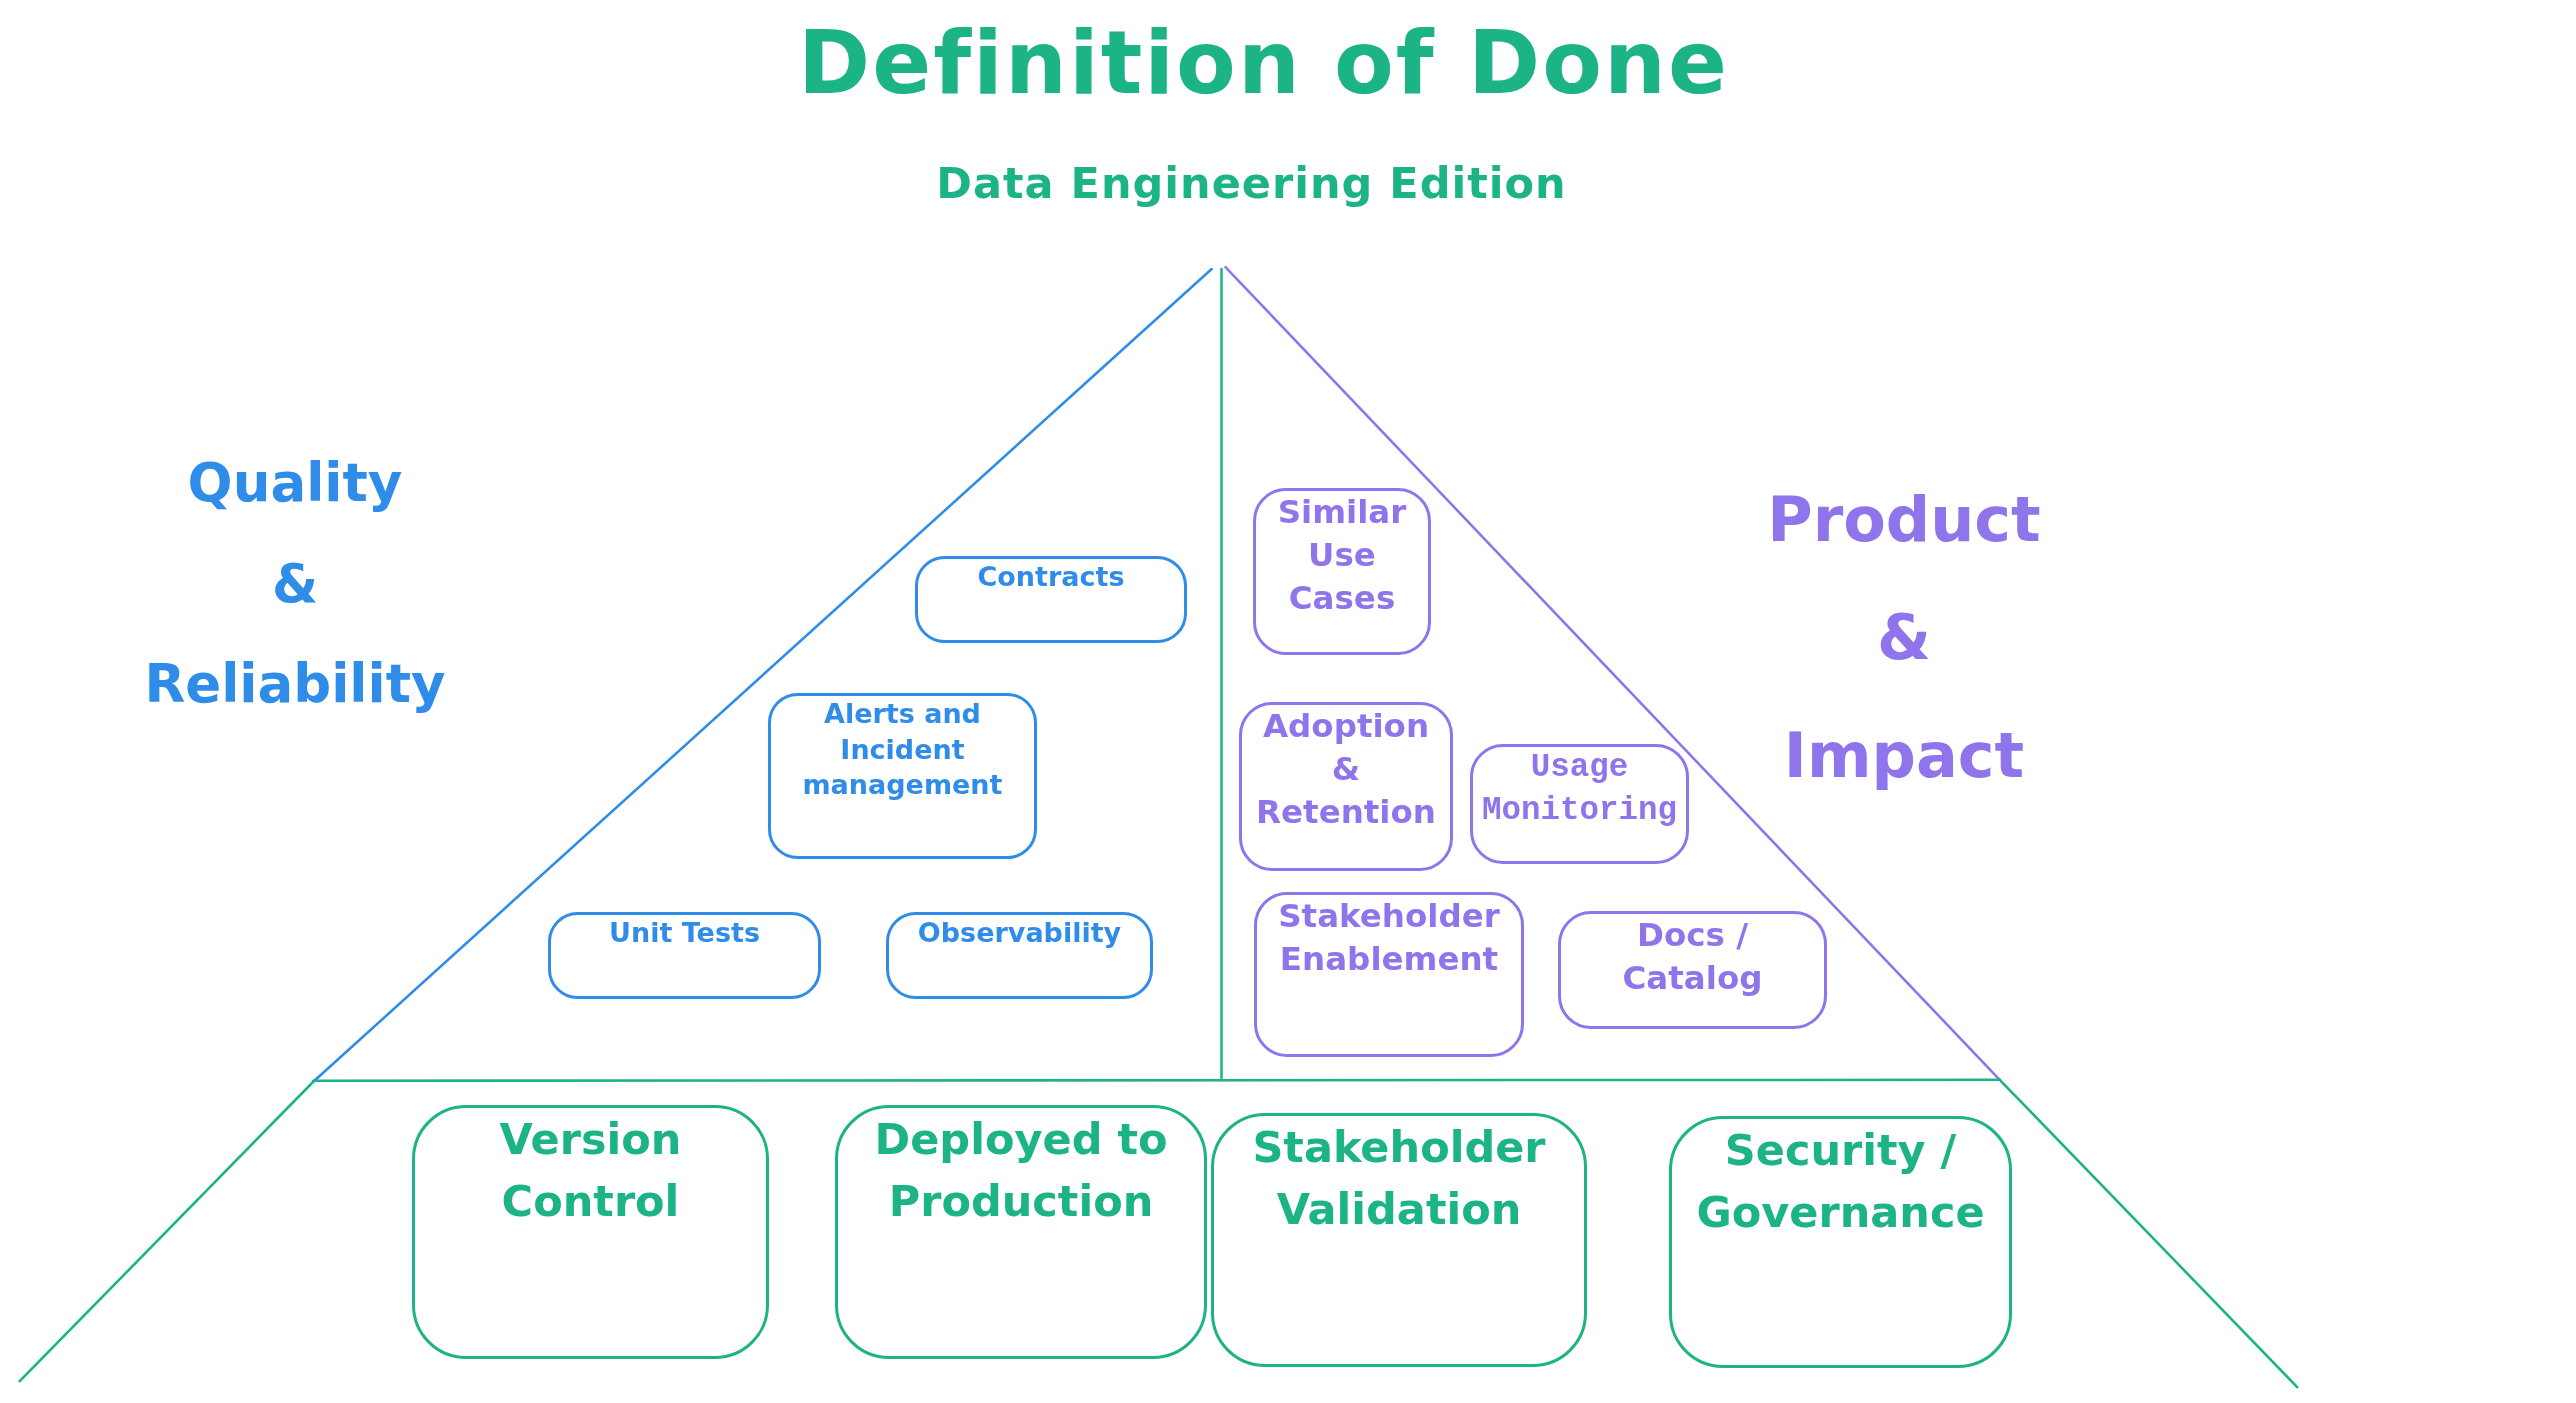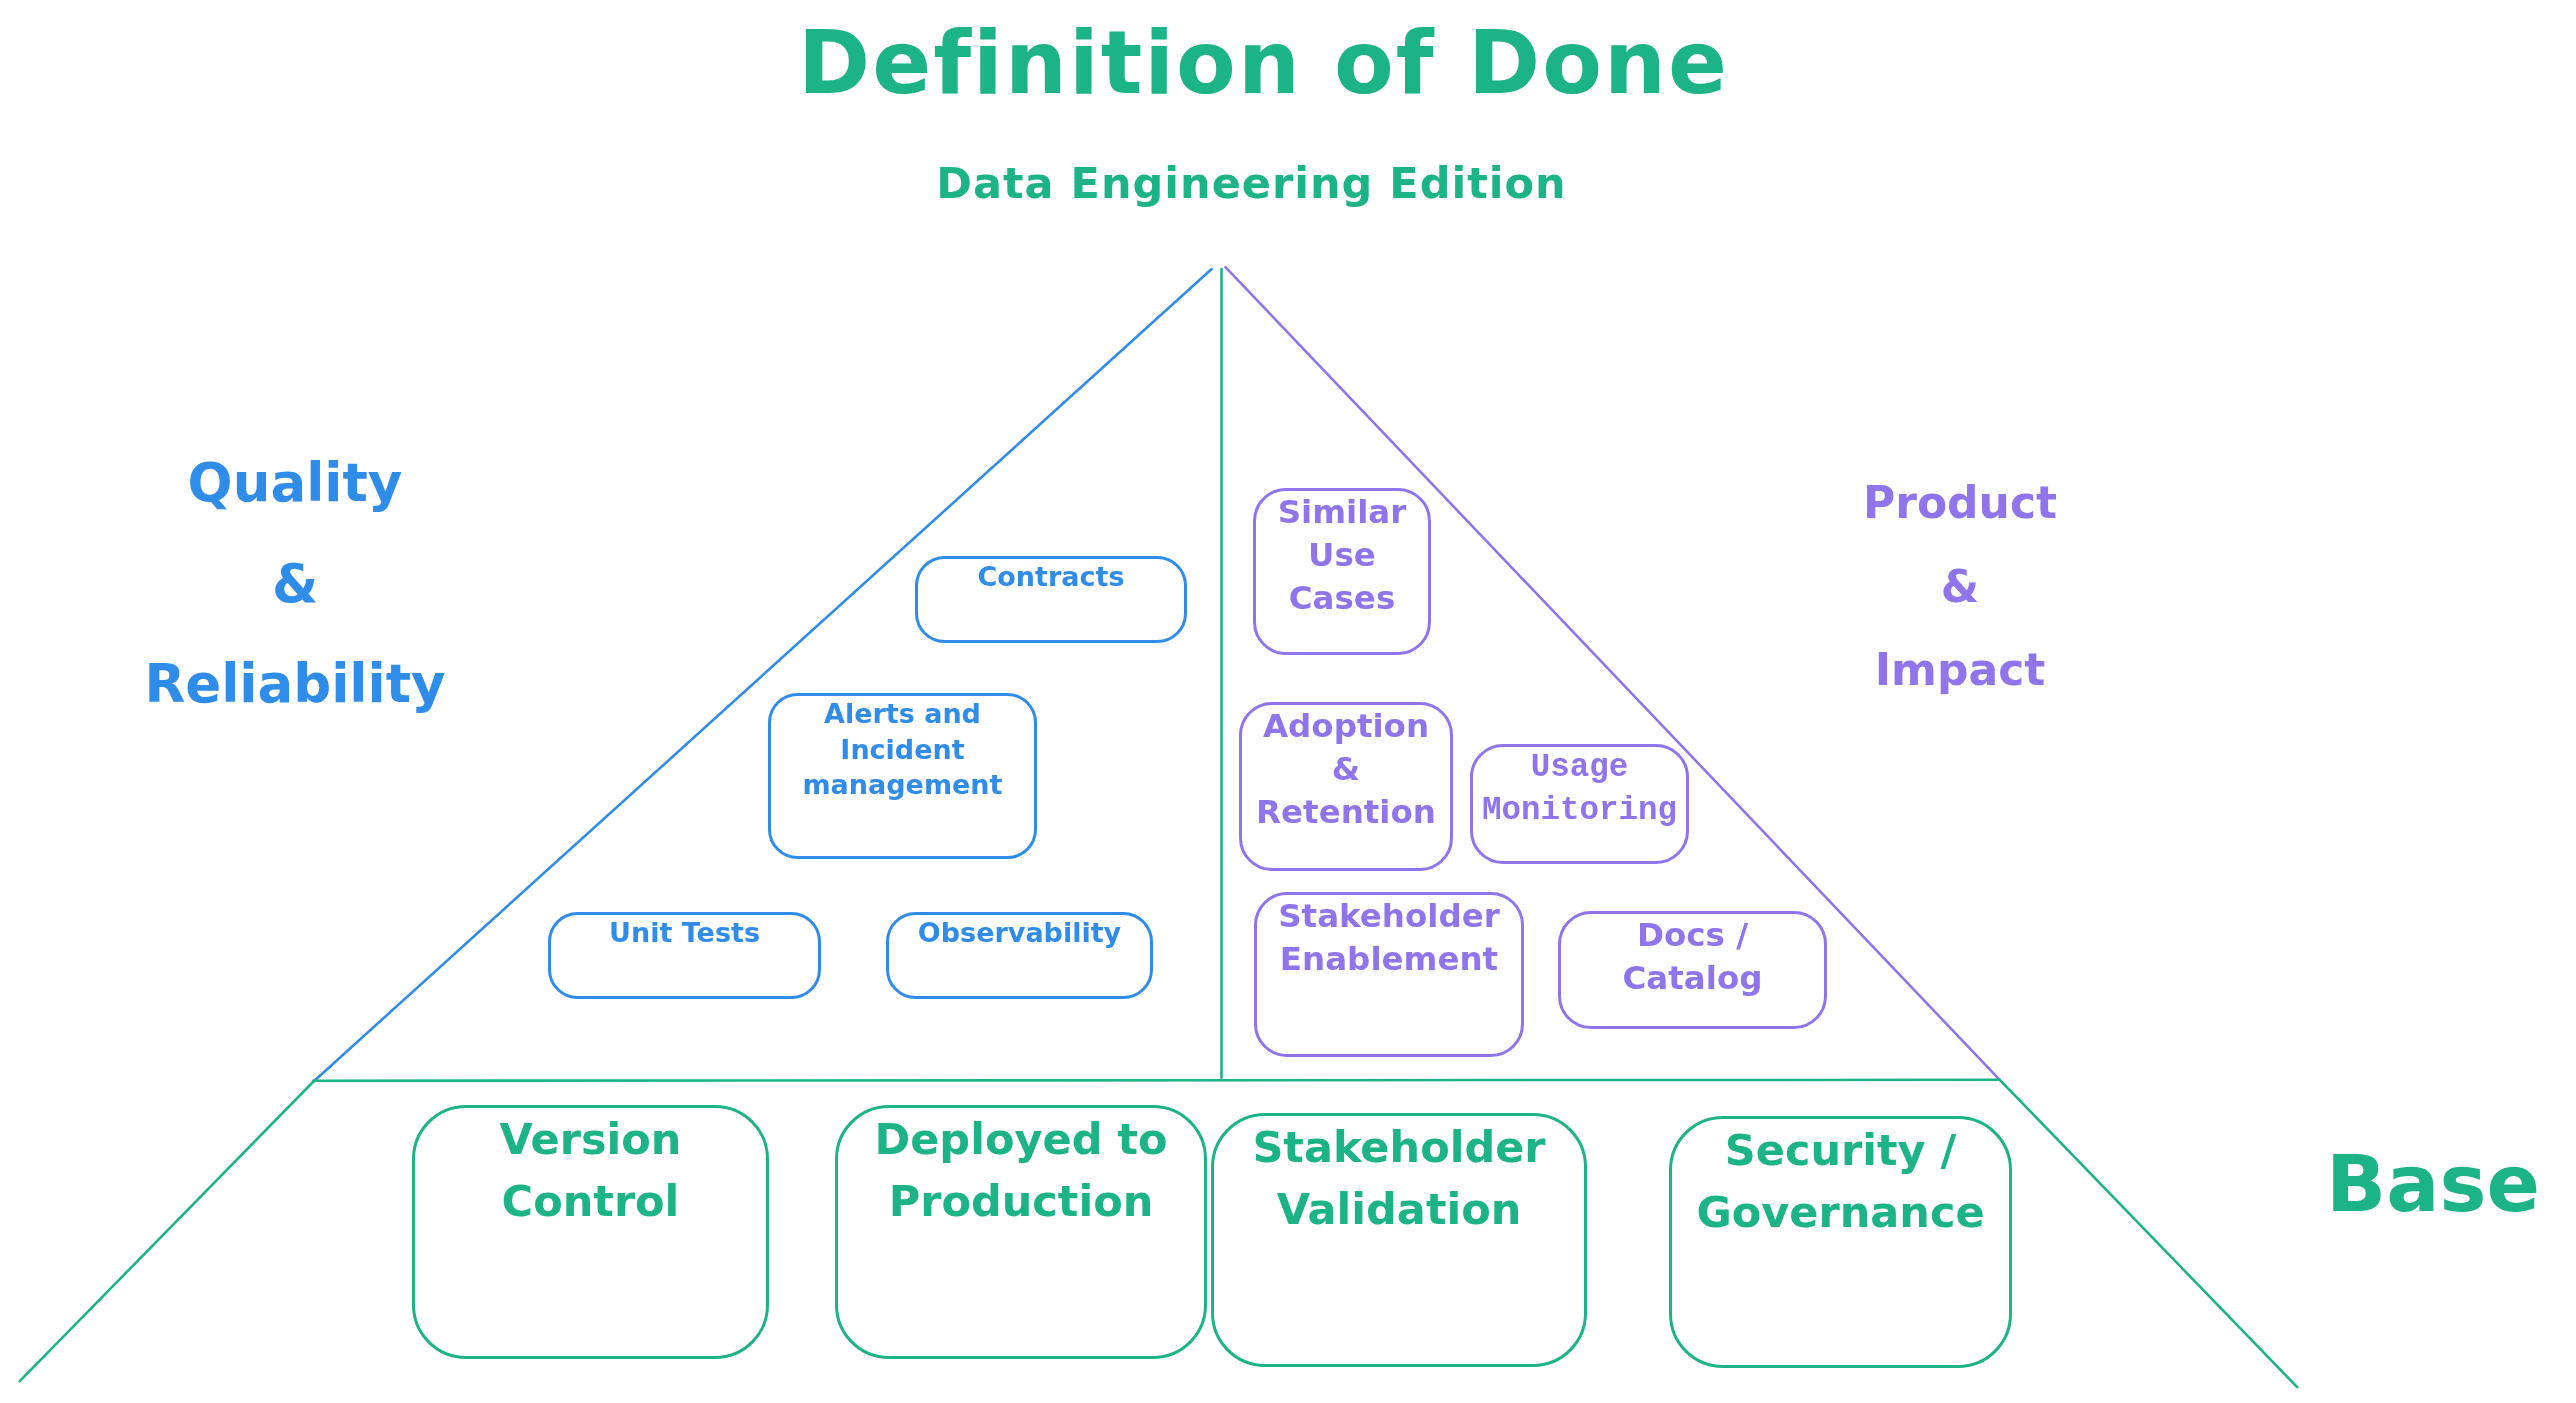--- a/index.html
+++ b/index.html
@@ -45,22 +45,22 @@
     position: absolute;
     font-weight: 600;
     line-height: 1.9;
   }
   .label-quality {
     left: 39px; top: 433px; width: 512px;
     font-size: 53px;
     color: var(--blue, #2f8ce8);
   }
   .label-product {
-    left: 1704px; top: 461px; width: 512px;
-    font-size: 44px;
+    left: 1648px; top: 461px; width: 512px;
+    font-size: 62px;
     color: var(--purple, #8f74ec);
   }
   .label-base {
     left: 2295px; top: 1141px; width: 276px;
     font-size: 79px;
     line-height: 1.1;
     color: var(--green, #1cb386);
   }
   .node {
     position: absolute;
@@ -124,21 +124,20 @@
 
   <div class="title hand">Definition of Done</div>
   <div class="subtitle hand">Data Engineering Edition</div>
 
   <div class="section-label label-quality hand">Quality
 &amp;
 Reliability</div>
   <div class="section-label label-product hand">Product
 &amp;
 Impact</div>
-  <div class="section-label label-base hand">Base</div>
 
   <div class="node blue n-contracts">
     <span class="lbl">Contracts</span>
   </div>
   <div class="node blue n-alerts">
     <span class="lbl">Alerts and
 Incident
 management</span>
   </div>
   <div class="node blue n-unit-tests">

